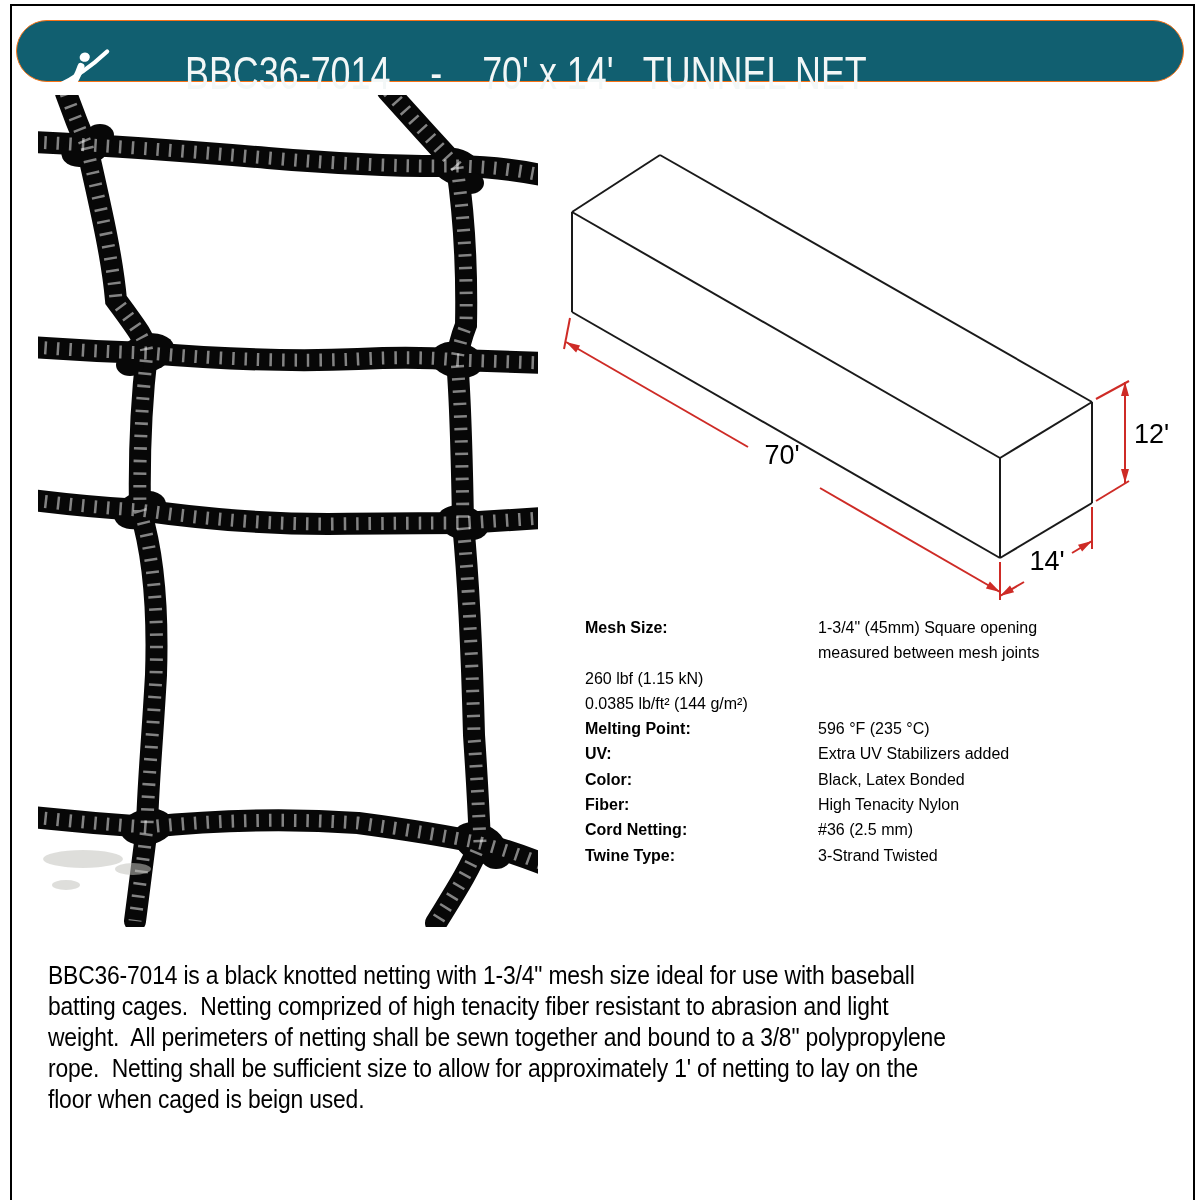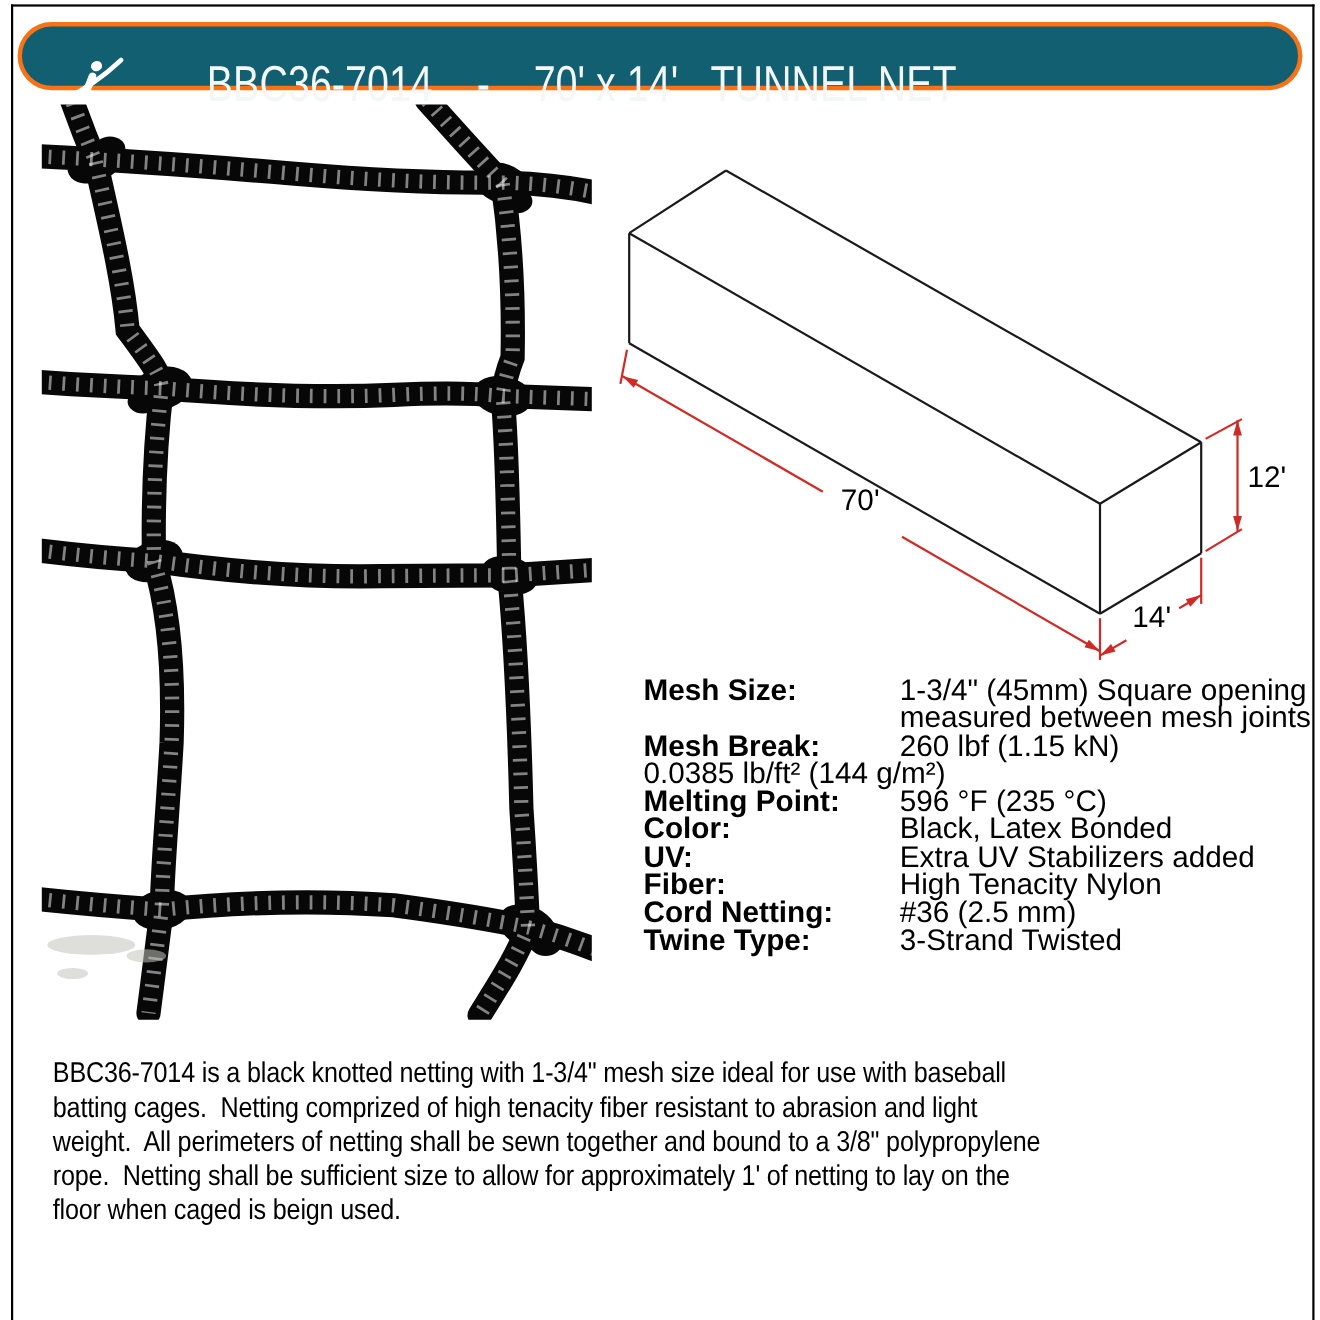--- a/index.html
+++ b/index.html
@@ -8,38 +8,38 @@
     font-family:"Liberation Sans","DejaVu Sans",sans-serif;color:#000;
     overflow:hidden;
   }
   .page-frame{
     position:absolute;left:10px;top:4px;width:1181px;height:1196px;
     border-top:2px solid #000;border-left:2px solid #000;border-right:2px solid #000;
     pointer-events:none;
   }
   .header-bar{
     position:absolute;left:16px;top:20px;width:1168px;height:62px;
-    border-radius:32px;border:4px solid #f97316;box-sizing:border-box;
+    border-radius:32px;border:1px solid #f97316;box-sizing:border-box;
   }
   .logo{position:absolute;left:32px;top:24px;width:64px;height:56px;}
   .title{
     position:absolute;left:168px;top:29px;font-size:46px;line-height:46px;
     white-space:pre;transform:scaleX(0.78);transform-origin:left center;
     letter-spacing:0px;
   }
   .net-photo{position:absolute;left:38px;top:95px;width:500px;height:832px;}
   .rope{stroke:#070707;stroke-width:22;stroke-linecap:round;fill:none;}
   .tex{stroke:rgba(255,255,255,0.5);stroke-width:13;stroke-dasharray:2.5 10;fill:none;}
   .knot{fill:#070707;}
   .blotch{fill:#c2c2bd;opacity:.55;}
   .diagram{position:absolute;left:560px;top:100px;width:640px;height:500px;}
   .edge{stroke:#1a1a1a;stroke-width:2;fill:none;}
   .dim{stroke-width:2;fill:none;}
   .dim-text{font-family:"Liberation Sans","DejaVu Sans",sans-serif;font-size:27px;}
-  .spec-table{position:absolute;left:585px;top:615px;width:600px;font-size:27px;line-height:25.3px;}
+  .spec-table{position:absolute;left:585px;top:615px;width:600px;font-size:16px;line-height:25.3px;}
   .spec-row{display:flex;}
   .spec-row .lbl{width:233px;font-weight:bold;flex:none;}
   .spec-row .val{white-space:pre;}
   .description{
     position:absolute;left:48px;top:960px;width:1140px;
     font-size:26px;line-height:31px;letter-spacing:-0.2px;
     transform:scaleX(0.88);transform-origin:left top;
   }
   .description div{white-space:pre;}
 </style>
@@ -149,37 +149,36 @@
 <div class="spec-table">
   <div class="spec-row">
       <div class="lbl">Mesh Size:</div>
       <div class="val">1-3/4" (45mm) Square opening</div>
     </div>
   <div class="spec-row">
       <div class="lbl"></div>
       <div class="val">measured between mesh joints</div>
     </div>
   <div class="spec-row">
-      <div class="lbl">Mesh Break:</div>
       <div class="val">260 lbf (1.15 kN)</div>
     </div>
   <div class="spec-row">
       <div class="val">0.0385 lb/ft² (144 g/m²)</div>
     </div>
   <div class="spec-row">
       <div class="lbl">Melting Point:</div>
       <div class="val">596 °F (235 °C)</div>
     </div>
   <div class="spec-row">
+      <div class="lbl">UV:</div>
+      <div class="val">Extra UV Stabilizers added</div>
+    </div>
+  <div class="spec-row">
       <div class="lbl">Color:</div>
       <div class="val">Black, Latex Bonded</div>
-    </div>
-  <div class="spec-row">
-      <div class="lbl">UV:</div>
-      <div class="val">Extra UV Stabilizers added</div>
     </div>
   <div class="spec-row">
       <div class="lbl">Fiber:</div>
       <div class="val">High Tenacity Nylon</div>
     </div>
   <div class="spec-row">
       <div class="lbl">Cord Netting:</div>
       <div class="val">#36 (2.5 mm)</div>
     </div>
   <div class="spec-row">

